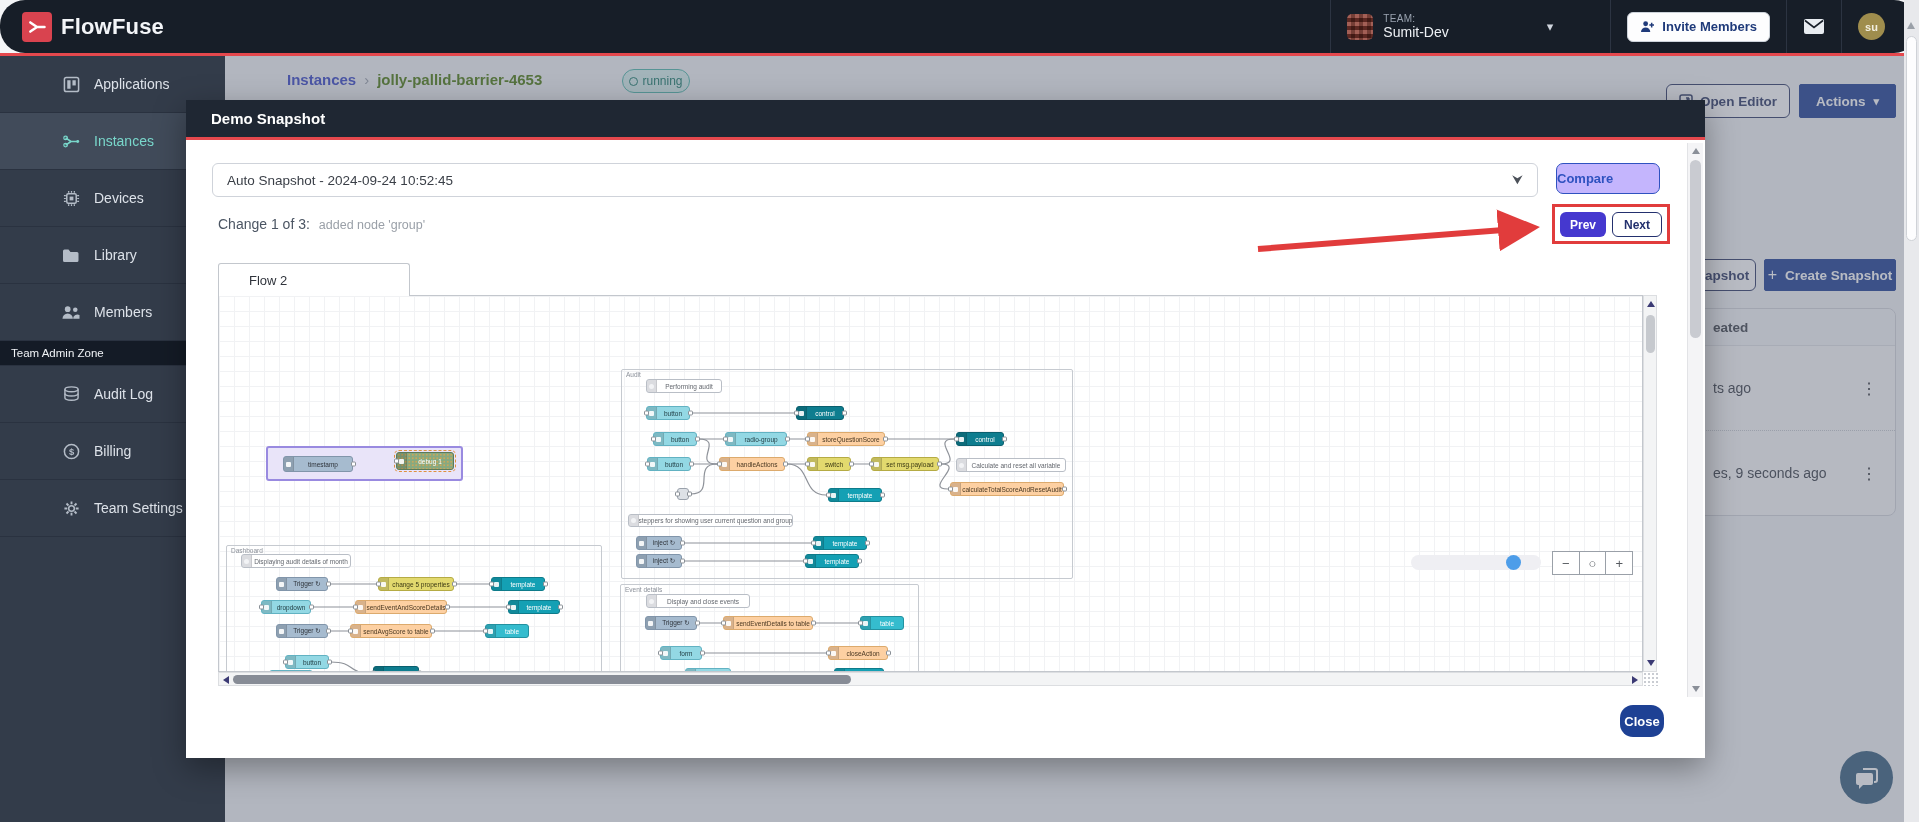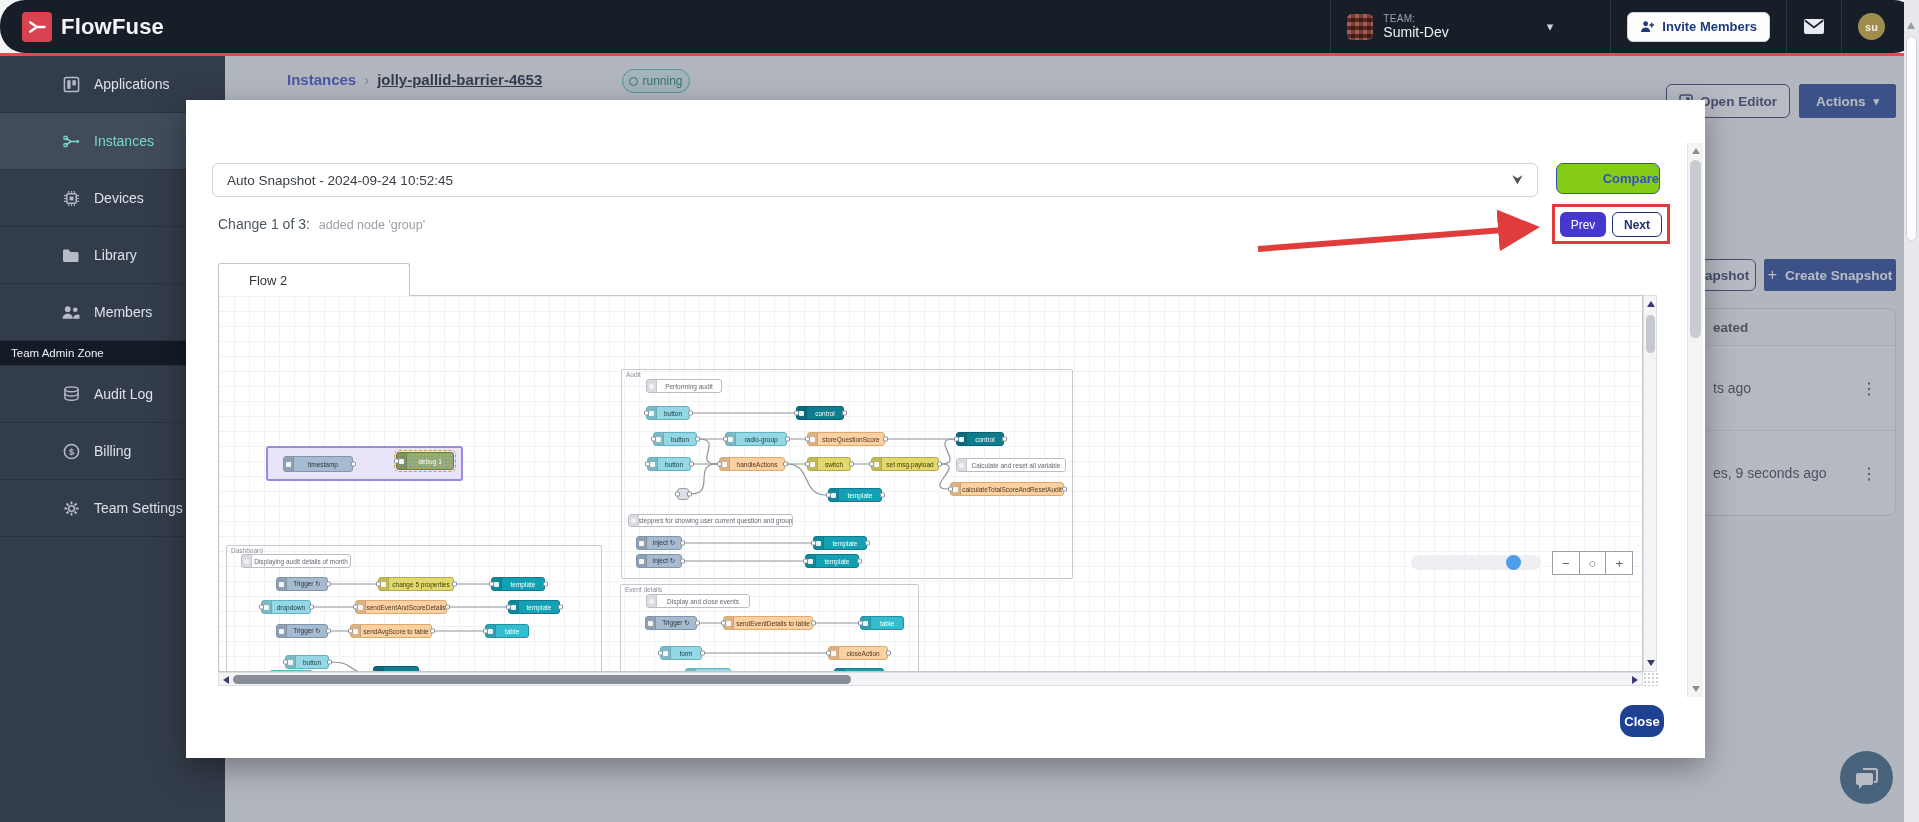--- a/index.html
+++ b/index.html
@@ -35,21 +35,21 @@
     color:#dde2e9; font-size:14px; cursor:pointer; }
   .side-item .sicon { width:18px; height:18px; display:flex; align-items:center; justify-content:center; }
   .side-item.active { background:#414b5a; color:#79d7cb; }
   .side-section { height:25px; background:#12striking1a24; background:#141b26; color:#f0f3f6; font-size:11.5px; display:flex; align-items:center; padding-left:11px; border-bottom:1px solid #2a3240; }
 
   
   #content-bg { left:225px; top:56px; width:1679px; height:766px; background:#f5f6f8; z-index:1; }
   .crumb { top:71px; left:287px; font-size:15px; z-index:1; display:flex; align-items:center; gap:8px; }
   .crumb-root { color:#3948c8; font-weight:bold; }
   .crumb-sep { color:#9aa1ab; }
-  .crumb-cur { color:#0f172a; font-weight:bold;text-decoration:underline; }
+  .crumb-cur { color:#4d7c0f; font-weight:bold; }
   .badge { top:69px; left:622px; width:68px; height:24px; border-radius:12px; background:#d9f3ef; border:1px solid #4fb9ac;
     color:#177a68; font-size:12px; display:flex; align-items:center; justify-content:center; gap:4px; z-index:1; }
   .badge-dot { width:9px; height:9px; border:1.5px solid #177a68; border-radius:50%; display:inline-block; }
   .btn-outline { background:#fff; border:1.5px solid #2e3a66; color:#2e3a66; border-radius:6px; font-size:13.5px; font-weight:bold;
     display:flex; align-items:center; justify-content:center; gap:7px; cursor:pointer; z-index:1; }
   .btn-navy { background:#1e3f94; border:1px solid #1e3f94; color:#fff; border-radius:2px; font-size:13.5px; font-weight:bold;
     display:flex; align-items:center; justify-content:center; gap:8px; cursor:pointer; z-index:1; }
   #open-editor { left:1666px; top:84px; width:124px; height:34px; }
   #actions-btn { left:1799px; top:84px; width:97px; height:34px; }
   #snap-clip-btn { left:1690px; top:259px; width:66px; height:32px; border-radius:6px; }
@@ -72,27 +72,27 @@
   
   #overlay { left:225px; top:56px; width:1679px; height:766px; background:rgba(98,105,121,0.45); z-index:4; }
 
   
   #modal { left:186px; top:100px; width:1519px; height:658px; background:#fff; z-index:10; box-shadow:0 10px 30px rgba(0,0,0,.35); }
   #modal-header { left:0; top:0; width:100%; height:40px; background:#1f2733; border-bottom:3px solid #e5484d;
     display:flex; align-items:center; padding-left:25px; color:#fff; font-size:15px; font-weight:bold; }
   #snap-select { left:26px; top:63px; width:1326px; height:34px; border:1px solid #cfd3da; border-radius:6px; background:#fff;
     display:flex; align-items:center; padding:0 14px; font-size:13.5px; color:#3a3f47; cursor:pointer; }
   #snap-select .sel-chev { margin-left:auto; color:#4b5058; font-size:13px; }
-  #compare-btn { left:1370px; top:63px; width:104px; height:31px; background:#84cc16; border:1.5px solid #2f52c0; border-radius:7px;
-    color:#2f52c0; font-size:13px; font-weight:bold; display:flex; align-items:center; justify-content:flex-end; cursor:pointer; }
+  #compare-btn { left:1370px; top:63px; width:104px; height:31px; background:#c4b5fd; border:1.5px solid #2f52c0; border-radius:7px;
+    color:#2f52c0; font-size:13px; font-weight:bold; display:flex; align-items:center; justify-content:flex-start; cursor:pointer; }
   #change-line { left:32px; top:116px; font-size:14px; color:#4b5563; display:flex; gap:9px; align-items:baseline; }
   #change-line .detail { font-size:12.5px; color:#9aa0a8; }
   #hl-box { left:1366px; top:104px; width:118px; height:40px; border:3px solid #e13c3c; z-index:3; }
   #prev-btn { left:1374px; top:112px; width:46px; height:25px; background:#4538cf; border:none; border-radius:6px;
-    color:#fff; font-size:12px; font-weight:normal; cursor:pointer; }
+    color:#fff; font-size:12px; font-weight:bold; cursor:pointer; }
   #next-btn { left:1426px; top:112px; width:50px; height:25px; background:#fff; border:1.5px solid #23306e; border-radius:6px;
     color:#23306e; font-size:12px; font-weight:bold; cursor:pointer; }
   #flow-tab { left:32px; top:163px; width:192px; height:33px; background:#fff; border:1px solid #c3c7cd; border-bottom:none;
     border-radius:3px 3px 0 0; display:flex; align-items:center; padding-left:30px; font-size:13px; color:#30343c; cursor:pointer; z-index:2; }
 
   
   #canvas { left:32px; top:195px; width:1425px; height:377px; background:#fff; border:1px solid #c3c7cd; overflow:hidden;
     background-image:linear-gradient(#f1f2f4 1px, transparent 1px), linear-gradient(90deg, #f1f2f4 1px, transparent 1px);
     background-size:15px 15px; }
   #wires { position:absolute; left:0; top:0; width:1425px; height:377px; }
@@ -203,20 +203,23 @@
   <div id="chat-btn" class="abs">
     <svg width="26" height="26" viewBox="0 0 26 26">
       <path d="M9 4 h12 a2 2 0 0 1 2 2 v9 a2 2 0 0 1 -2 2 h-1" fill="none" stroke="#fff" stroke-width="2"></path>
       <path d="M4 8 h13 a2 2 0 0 1 2 2 v8 a2 2 0 0 1 -2 2 h-8 l-4 4 v-4 h-1 a2 2 0 0 1 -2 -2 v-8 a2 2 0 0 1 2 -2 z" fill="#fff"></path>
     </svg>
   </div>
 
   <div id="overlay" class="abs"></div>
 
   <div id="modal" class="abs">
+    <div id="modal-header" class="abs">
+      <span>Demo Snapshot</span>
+    </div>
 
     <div id="snap-select" class="abs">
       <span>Auto Snapshot - 2024-09-24 10:52:45</span>
       <span class="sel-chev">⮟</span>
     </div>
     <div id="compare-btn" class="abs">
       <span>Compare</span>
     </div>
 
     <div id="change-line" class="abs">

